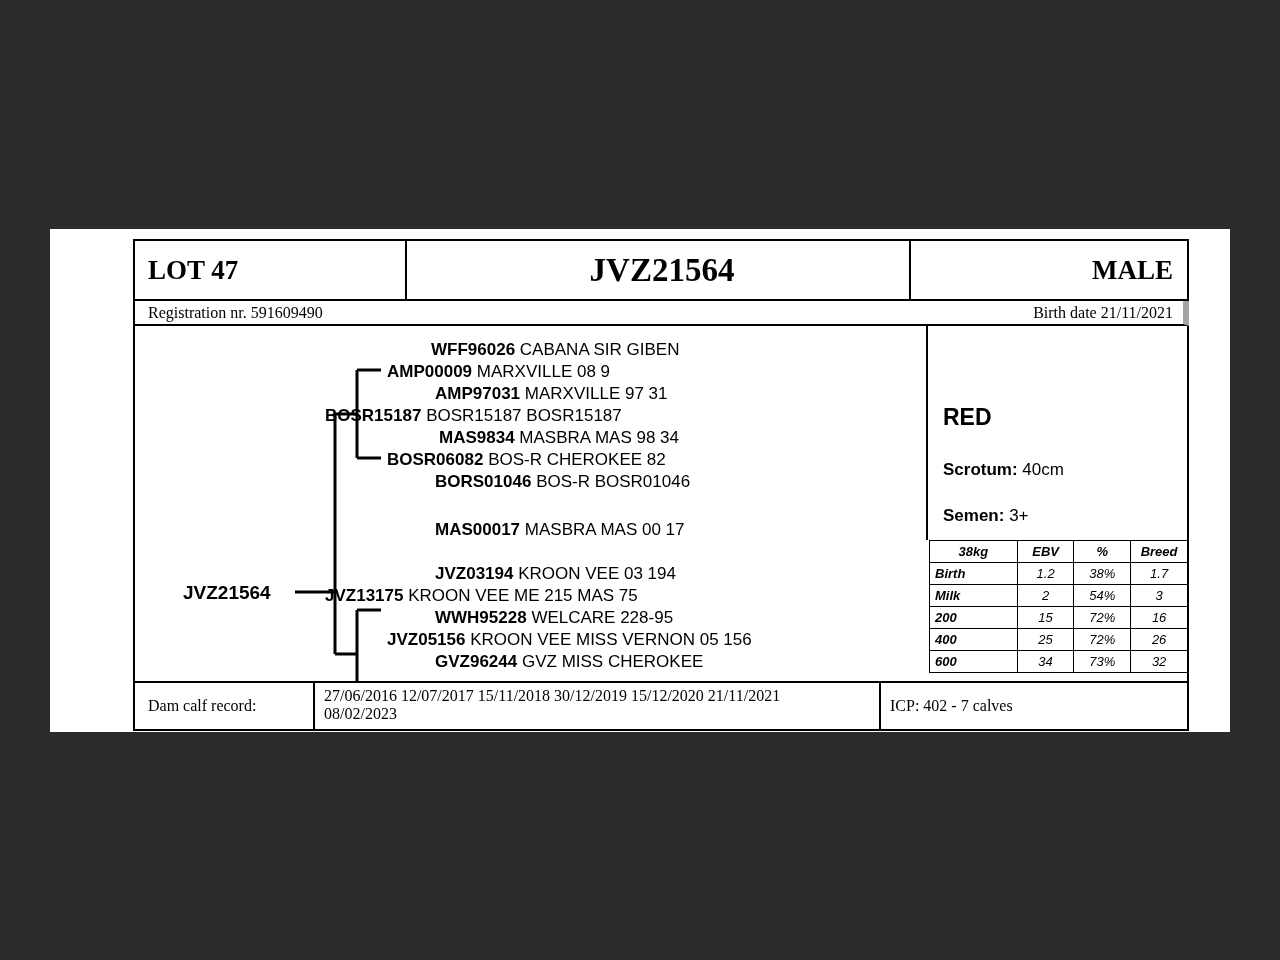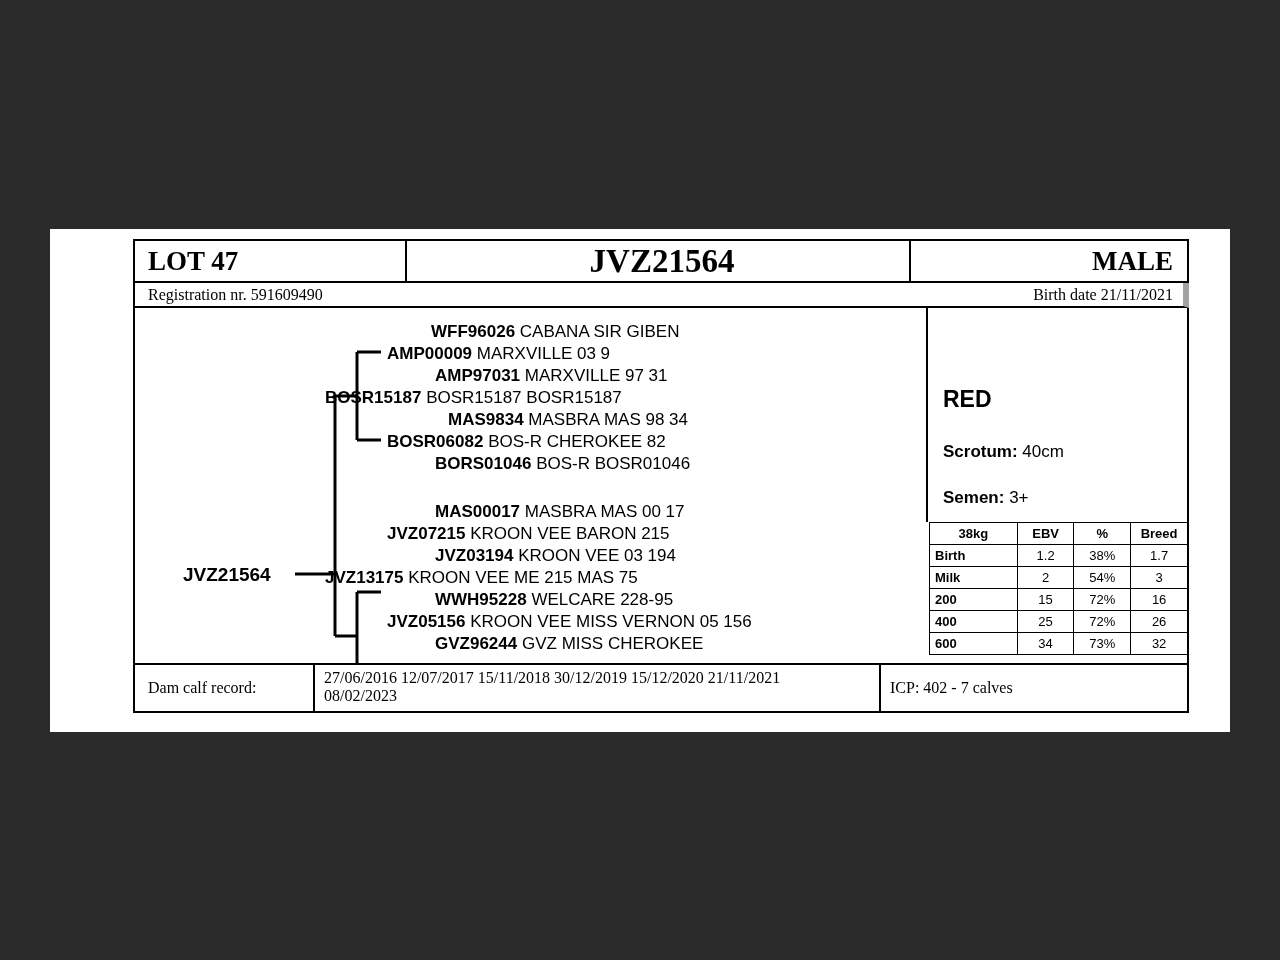--- a/index.html
+++ b/index.html
@@ -29,21 +29,21 @@
     left: 83px;
     top: 10px;
     width: 1056px;
     height: 483px;
   }
 
   
   .header-row {
     display: flex;
     border: 2px solid #000;
-    height: 44px;
+    height: 62px;
     box-sizing: border-box;
     gap: 8px;
   }
   .hdr-lot {
     width: 272px;
     border-right: 2px solid #000;
     display: flex;
     align-items: center;
     padding-left: 13px;
     box-sizing: border-box;
@@ -162,20 +162,21 @@
     width: 259px;
     border-collapse: collapse;
     font-size: 13px;
   }
   .ebv th, .ebv td {
     border: 1px solid #000;
     text-align: center;
     height: 21px;
     padding: 0;
     font-weight: normal;
+    font-style: italic;
   }
   .ebv th { font-weight: bold; }
   .ebv td.rowhdr { font-weight: bold; text-align: left; padding-left: 5px; }
   .ebv col.c1 { width: 34%; }
   .ebv col.c2 { width: 22%; }
   .ebv col.c3 { width: 22%; }
   .ebv col.c4 { width: 22%; }
 
   
   .vdiv {
@@ -262,57 +263,53 @@
 
           <div class="self-label">JVZ21564</div>
 
           <div class="ped-line" style="left:296px; top:14px;">
             <b>WFF96026</b>
             <span class="nm">CABANA SIR GIBEN</span>
           </div>
 
           <div class="ped-line" style="left:252px; top:36px;">
             <b>AMP00009</b>
-            <span class="nm">MARXVILLE 03 9</span>
+            <span class="nm">MARXVILLE 08 9</span>
           </div>
 
           <div class="ped-line" style="left:300px; top:58px;">
             <b>AMP97031</b>
             <span class="nm">MARXVILLE 97 31</span>
           </div>
 
           <div class="ped-line" style="left:190px; top:80px;">
             <b>BOSR15187</b>
             <span class="nm">BOSR15187 BOSR15187</span>
           </div>
 
-          <div class="ped-line" style="left:313px; top:102px;">
+          <div class="ped-line" style="left:304px; top:102px;">
             <b>MAS9834</b>
             <span class="nm">MASBRA MAS 98 34</span>
           </div>
 
           <div class="ped-line" style="left:252px; top:124px;">
             <b>BOSR06082</b>
             <span class="nm">BOS-R CHEROKEE 82</span>
           </div>
 
           <div class="ped-line" style="left:300px; top:146px;">
             <b>BORS01046</b>
             <span class="nm">BOS-R BOSR01046</span>
           </div>
 
           <div class="ped-line" style="left:300px; top:194px;">
             <b>MAS00017</b>
             <span class="nm">MASBRA MAS 00 17</span>
           </div>
 
-          <div class="ped-line" style="left:252px; top:216px;">
-            <b>JVZ07215</b>
-            <span class="nm">KROON VEE BARON 215</span>
-          </div>
 
           <div class="ped-line" style="left:300px; top:238px;">
             <b>JVZ03194</b>
             <span class="nm">KROON VEE 03 194</span>
           </div>
 
           <div class="ped-line" style="left:190px; top:260px;">
             <b>JVZ13175</b>
             <span class="nm">KROON VEE ME 215 MAS 75</span>
           </div>

